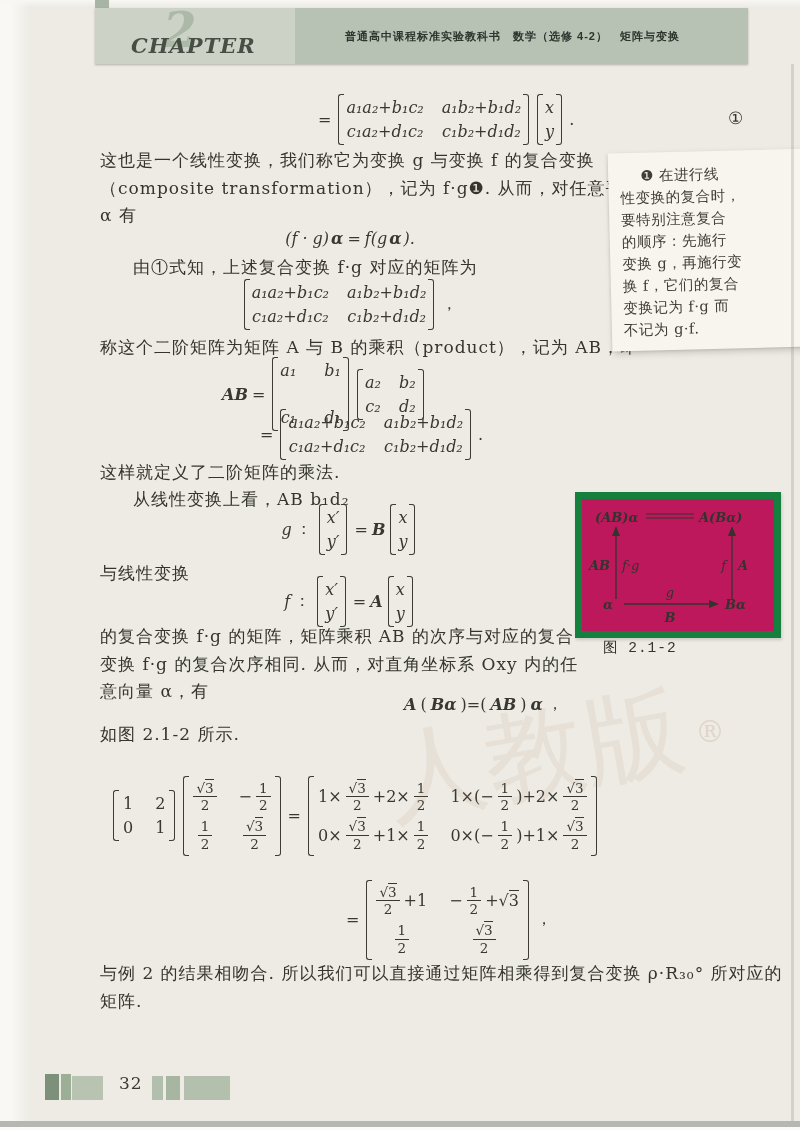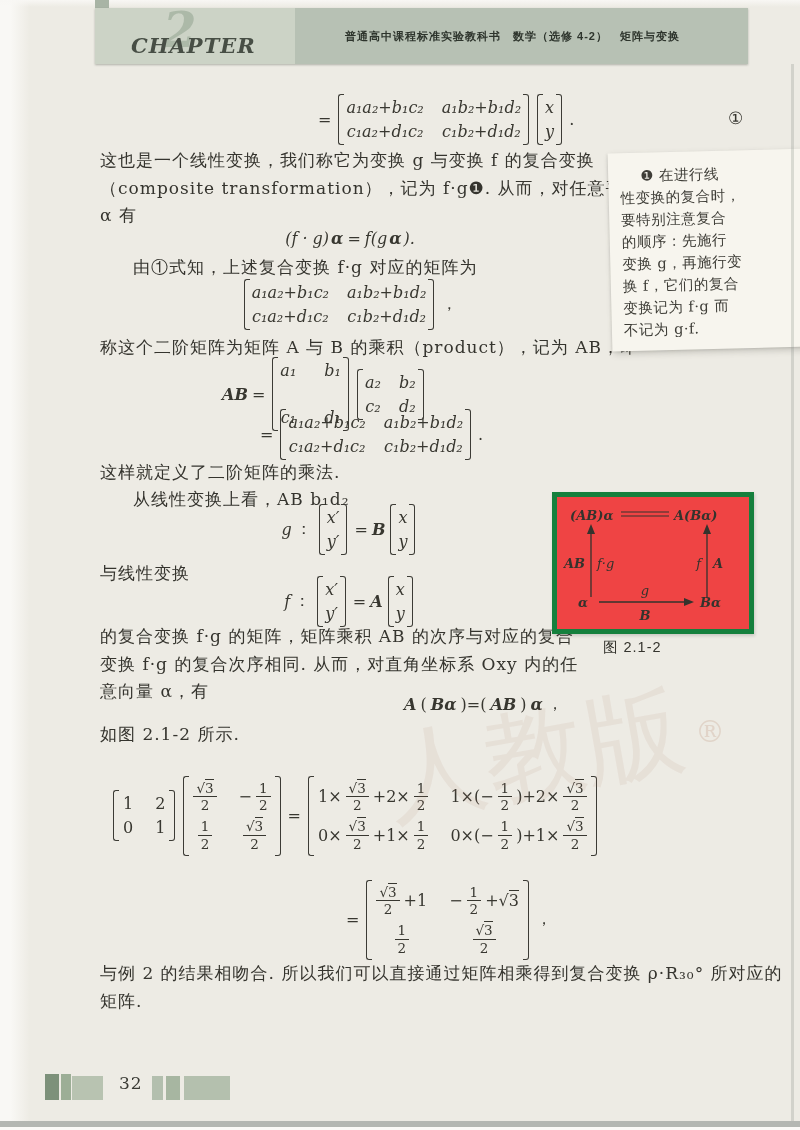--- a/index.html
+++ b/index.html
@@ -50,23 +50,23 @@
   .fd{padding:0 3px;}
   .ov{border-top:1.1px solid currentColor;}
 
   
   .note{position:absolute;left:610px;top:151px;width:178px;padding:12px 10px 10px 12px;background:#f7f5ee;
     box-shadow:2px 3px 6px rgba(80,80,70,.25), -1px 1px 2px rgba(80,80,70,.12);
     transform:rotate(-1.4deg);font-family:"DejaVu Serif","Liberation Serif",serif;
     font-size:14.5px;line-height:22px;color:#3e3d37;white-space:pre-line;letter-spacing:.5px;}
 
   
-  .figure-box{position:absolute;left:552px;top:492px;width:192px;height:132px;background:#ef4444;
-    border:5px solid #15803d;box-shadow:1px 2px 3px rgba(0,0,0,.15);}
-  .figure-caption{position:absolute;left:603px;top:638px;font-family:Liberation Sans, sans-serif;
+  .figure-box{position:absolute;left:575px;top:492px;width:192px;height:132px;background:#be185d;
+    border:7px solid #15803d;box-shadow:1px 2px 3px rgba(0,0,0,.15);}
+  .figure-caption{position:absolute;left:603px;top:638px;font-family:Liberation Mono, monospace;
     font-size:14.5px;color:#35342e;letter-spacing:1px;}
   .figure-box svg text{font-family:"DejaVu Serif","Liberation Serif",serif;font-size:13px;fill:#34332d;}
   .svg-bi{font-style:italic;font-weight:bold;}
   .svg-i{font-style:italic;}
 
   
   .watermark{position:absolute;left:385px;top:688px;font-family:"DejaVu Serif",serif;font-size:100px;
     color:rgba(180,132,104,.10);transform:rotate(-10deg);pointer-events:none;white-space:nowrap;}
   .watermark-reg{position:absolute;left:695px;top:714px;font-family:"DejaVu Serif",serif;font-size:30px;
     color:rgba(180,132,104,.22);pointer-events:none;}

